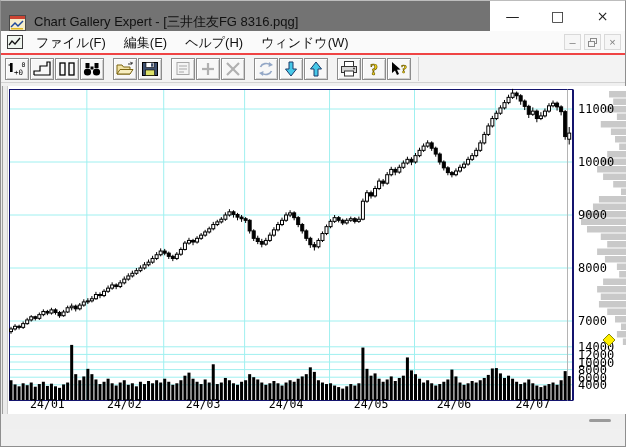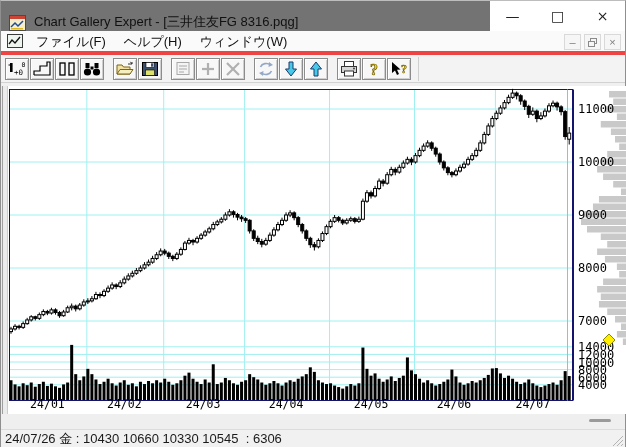--- a/index.html
+++ b/index.html
@@ -9,21 +9,21 @@
   
   .titlebar{position:absolute;left:0;top:0;width:100%;height:30px;background:#737373;
     display:flex;align-items:flex-end;}
   .app-icon{margin-left:8px;display:flex}
   .title{margin-left:8px;font-size:13px;color:#111;white-space:nowrap}
   .caption-buttons{position:absolute;right:0;top:0;height:30px;display:flex}
   .cap{width:45px;height:30px;border:0;background:#fff;font-size:14px;color:#222;
     padding:0;line-height:30px;text-align:center;font-family:"DejaVu Sans",sans-serif}
   
   .menubar{position:absolute;left:0;top:30px;width:100%;height:24px;background:#fafafa;
-    display:flex;align-items:center;border-bottom:4px solid #ef4444;box-sizing:border-box}
+    display:flex;align-items:center;border-bottom:2px solid #ef4444;box-sizing:border-box}
   .doc-icon{margin:0 4px 0 6px;display:flex}
   .menu-item{font-size:13px;color:#111;padding:0 9px;line-height:23px;white-space:nowrap}
   .mdi-buttons{position:absolute;right:4px;top:3px;display:flex;gap:3px}
   .mdi-btn{width:17px;height:16px;background:#f6f6f6;border:1px solid #d9d9d9;
     color:#7d7d7d;font-size:11px;line-height:14px;text-align:center;padding:0;
     display:flex;align-items:center;justify-content:center}
   
   .toolbar{position:absolute;left:0;top:54px;width:100%;height:28px;background:#f3f3f3;
     display:flex;align-items:center;padding-left:4px;box-sizing:border-box;
     border-bottom:1px solid #d2d2d2}
@@ -70,20 +70,21 @@
   </div>
 
   <div class="menubar">
     <span class="doc-icon">
       <svg width="16" height="14" viewBox="0 0 16 14">
         <rect x="0.5" y="0.5" width="15" height="13" fill="#eef4ee" stroke="#3a3a3a"></rect>
         <polyline points="2,10 5,6 8,9 13,3" fill="none" stroke="#111" stroke-width="1.3"></polyline>
       </svg>
     </span>
     <span class="menu-item">ファイル(F)</span>
+    <span class="menu-item">編集(E)</span>
     <span class="menu-item">ヘルプ(H)</span>
     <span class="menu-item">ウィンドウ(W)</span>
     <div class="mdi-buttons">
       <button class="mdi-btn">–</button>
       <button class="mdi-btn">
         <svg width="9" height="9" viewBox="0 0 9 9">
           <rect x="2.5" y="0.5" width="6" height="5" fill="#f6f6f6" stroke="#8a8a8a"></rect>
           <rect x="0.5" y="3.5" width="6" height="5" fill="#f6f6f6" stroke="#8a8a8a"></rect>
         </svg>
       </button>
@@ -695,22 +696,14 @@
       <text x="370.0275" y="322" class="ax mid">24/05</text>
       <text x="452.95" y="322" class="ax mid">24/06</text>
       <text x="531.8275" y="322" class="ax mid">24/07</text>
       <path d="M608 248 l6 6 -6 6 -6 -6 z" fill="#ffee00" stroke="#8a8a00"></path>
     </svg>
 
   <div class="hband">
     <div class="scroll-dash"></div>
   </div>
 
-  <div class="statusbar">
-    <span class="status-text">24/07/26 金 : 10430 10660 10330 10545  : 6306</span>
-    <svg class="grip" width="14" height="14">
-      <line x1="13" y1="3" x2="3" y2="13" stroke="#b3b3b3"></line>
-      <line x1="13" y1="7" x2="7" y2="13" stroke="#b3b3b3"></line>
-      <line x1="13" y1="11" x2="11" y2="13" stroke="#b3b3b3"></line>
-    </svg>
-  </div>
 
 </div>
 
 </body></html>

